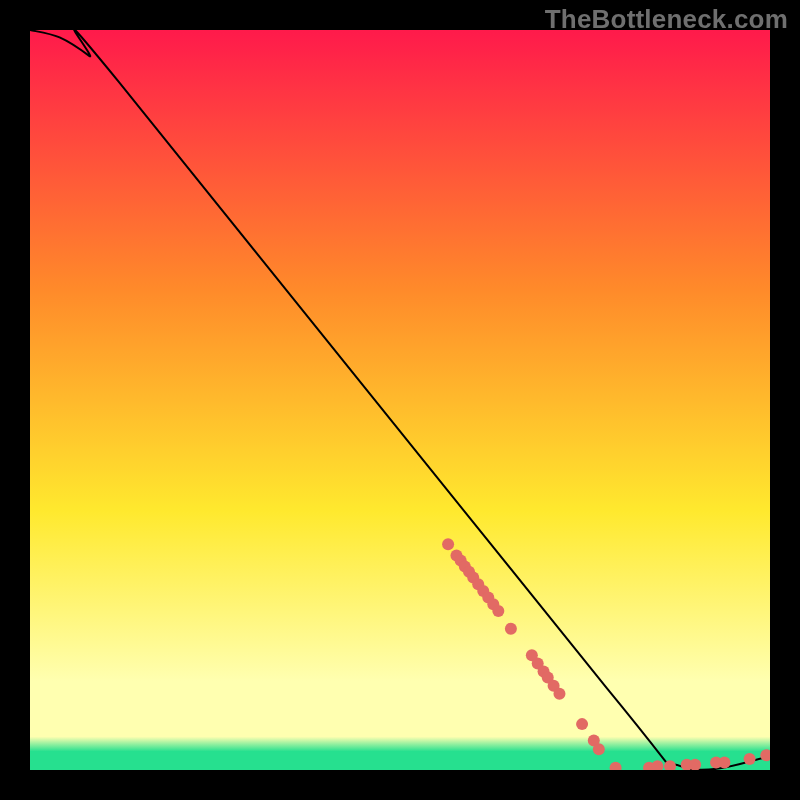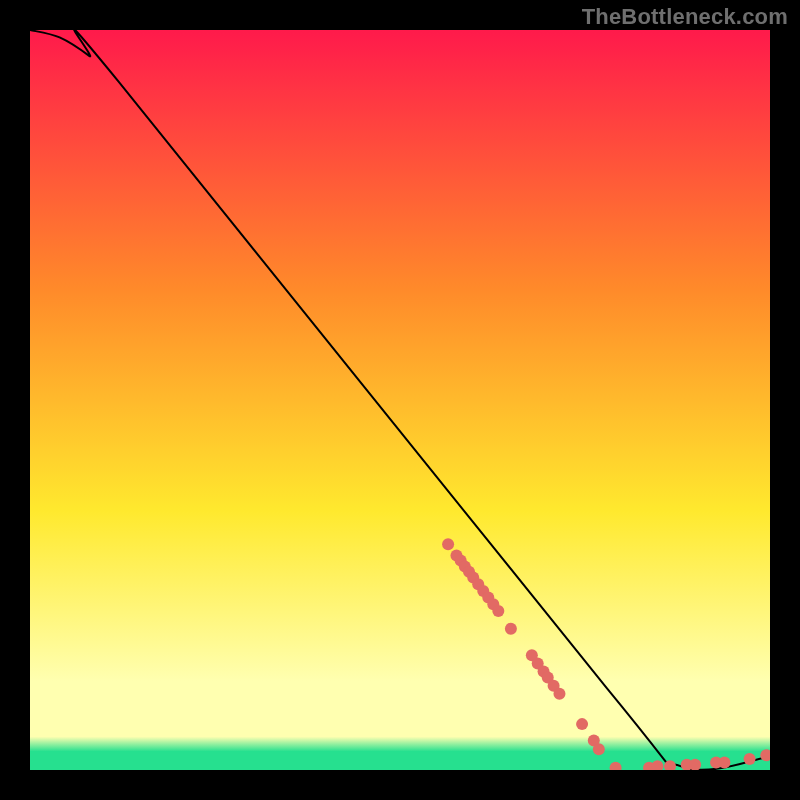--- a/index.html
+++ b/index.html
@@ -14,21 +14,21 @@
   .frame {
     position: relative;
     width: 800px;
     height: 800px;
     background: #000;
   }
   .attribution {
     position: absolute;
     top: 4px;
     right: 12px;
-    font-size: 22px;
+    font-size: 26px;
     font-weight: 600;
     color: #6f6f6f;
     letter-spacing: 0.2px;
   }
   .plot-wrap {
     position: absolute;
     left: 30px;
     top: 30px;
     width: 740px;
     height: 740px;

